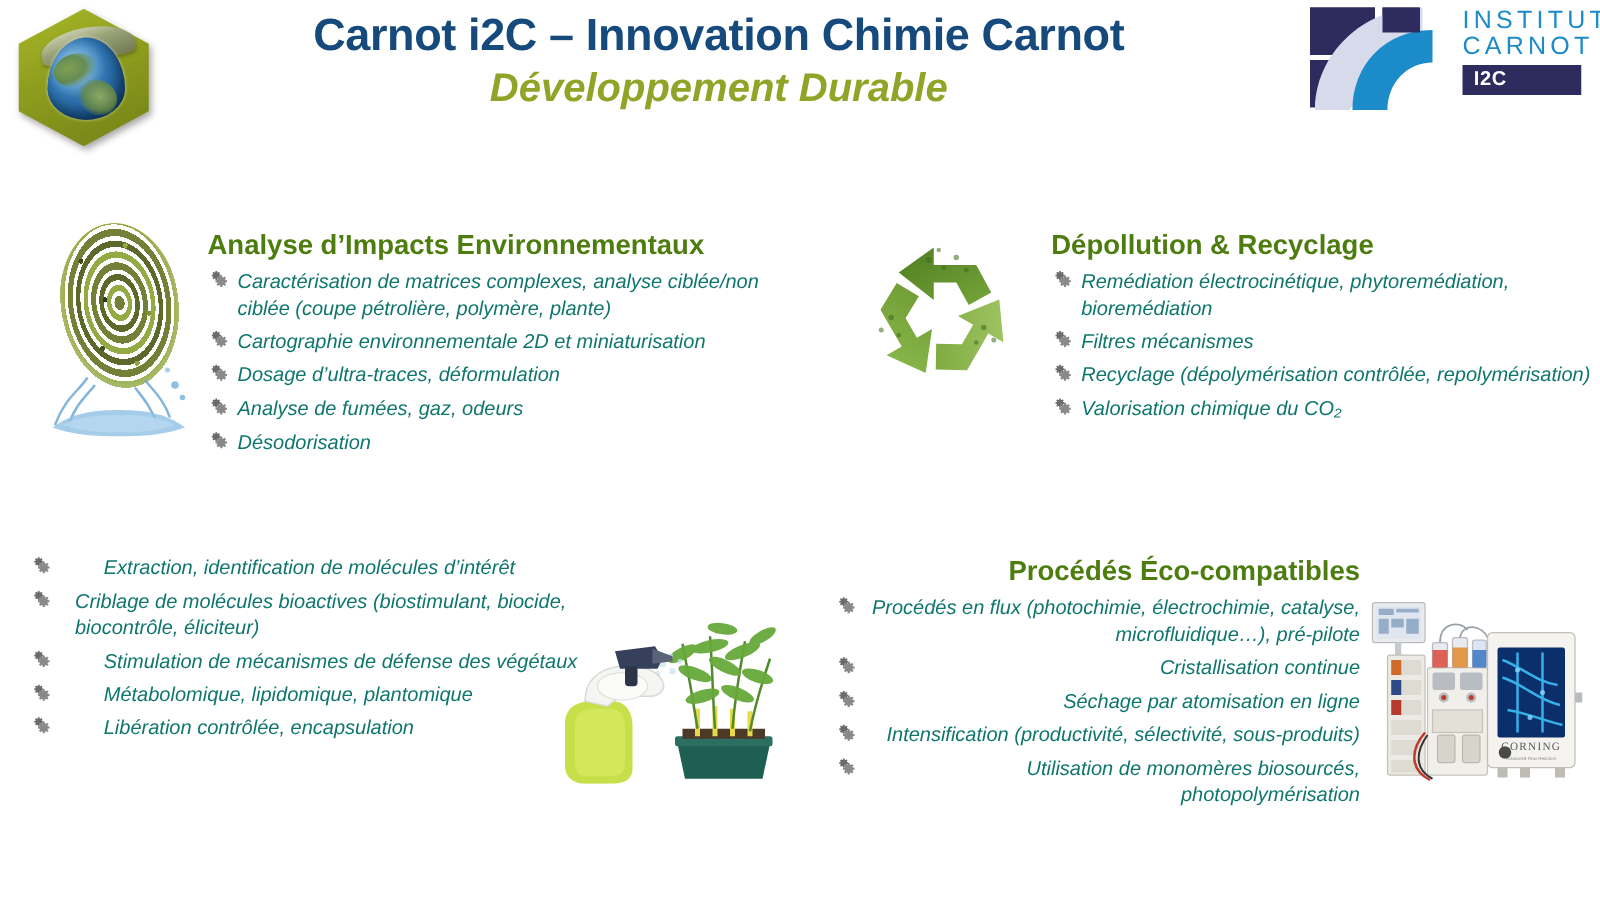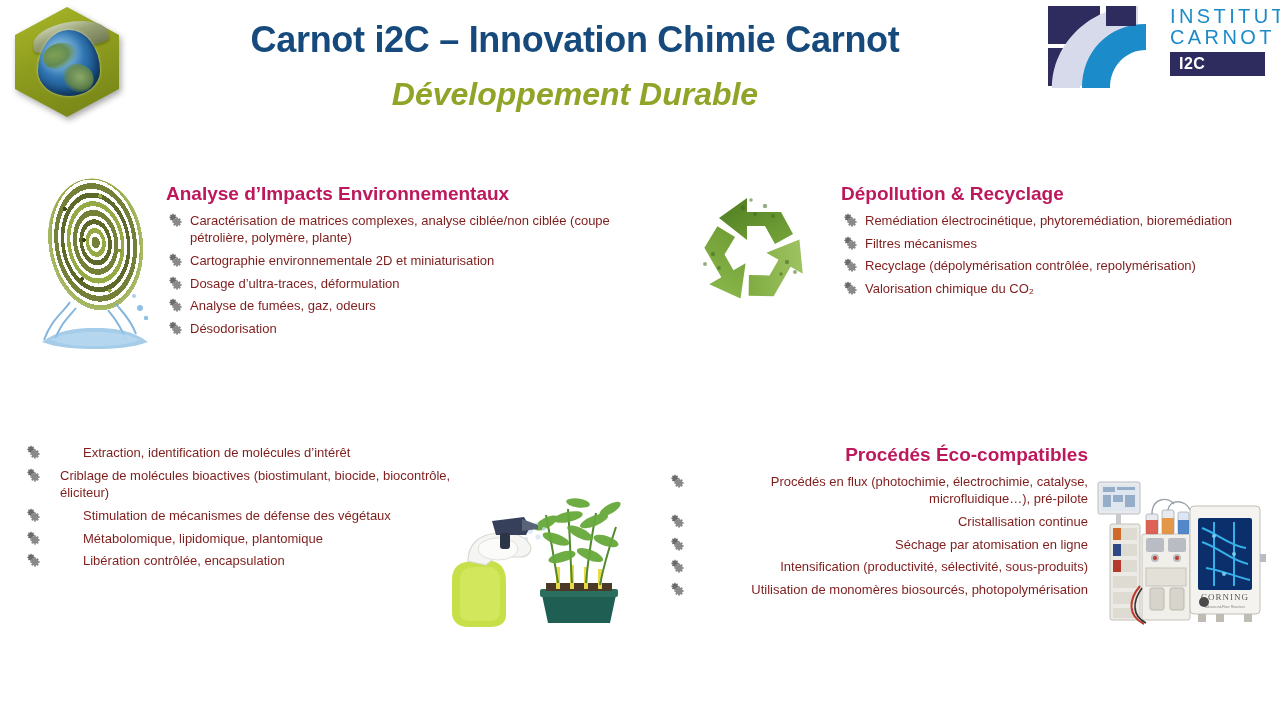--- a/index.html
+++ b/index.html
@@ -48,21 +48,21 @@
     border-radius:60% 60% 20% 20% / 80% 80% 20% 20%;
     transform:rotate(-10deg);
     box-shadow:0 2px 3px rgba(0,0,0,.25);
   }
 
   .title-block{
     position:absolute;left:120px;top:4px;width:910px;text-align:center;
   }
   .main-title{
     font-size:36px;font-weight:bold;color:#174A7C;
-    letter-spacing:-.3px;line-height:1.12;margin:16px;
+    letter-spacing:-.3px;line-height:1.12;margin:4px;
     white-space:nowrap;
   }
   .sub-title{
     font-size:32px;font-weight:bold;font-style:italic;color:#91A428;
     line-height:1.15;margin:4px 0 0 0;white-space:nowrap;
   }
 
   .carnot-logo{position:absolute;left:1046px;top:4px;width:228px;height:86px;}
   .carnot-mark{position:absolute;left:0;top:0;width:118px;height:84px;}
   .carnot-text{position:absolute;left:124px;top:2px;width:104px;}
@@ -72,28 +72,29 @@
   }
   .ct-i2c{
     margin-top:4px;background:#2E2B5F;color:#ffffff;
     font-size:16px;font-weight:bold;letter-spacing:.5px;
     padding:3px 0 3px 9px;width:95px;box-sizing:border-box;
   }
 
   
   .panel{position:absolute;}
   .panel-title{
-    color:#be185d;font-weight:bold;font-size:19px;
+    color:#4d7c0f;font-weight:bold;font-size:22px;
     margin:0 0 6px 0;line-height:1.2;white-space:nowrap;
   }
   ul.bullets{list-style:none;margin:0;padding:0;}
   ul.bullets li{
     position:relative;
-    font-size:13px;line-height:1.33;color:#7f1d1d;
+    font-size:16px;line-height:1.33;color:#0f766e;
     margin:0 0 5.5px 0;
+    font-style:italic;
   }
   ul.bullets li .btext{display:block;}
   .gear-bullet{
     position:absolute;left:0;top:1px;width:14px;height:14px;
   }
 
   
   #panel-impacts{left:166px;top:183px;width:470px;}
   #panel-impacts ul.bullets li{padding-left:24px;}
   #panel-impacts ul.bullets li .gear-bullet{left:2px;}

